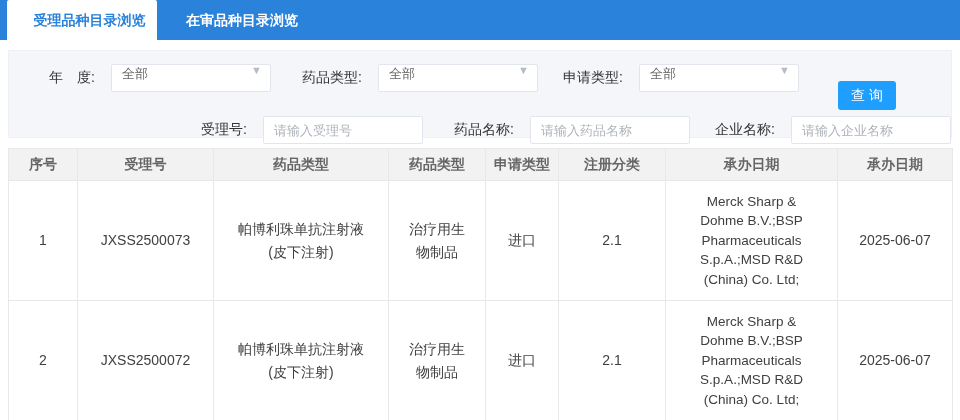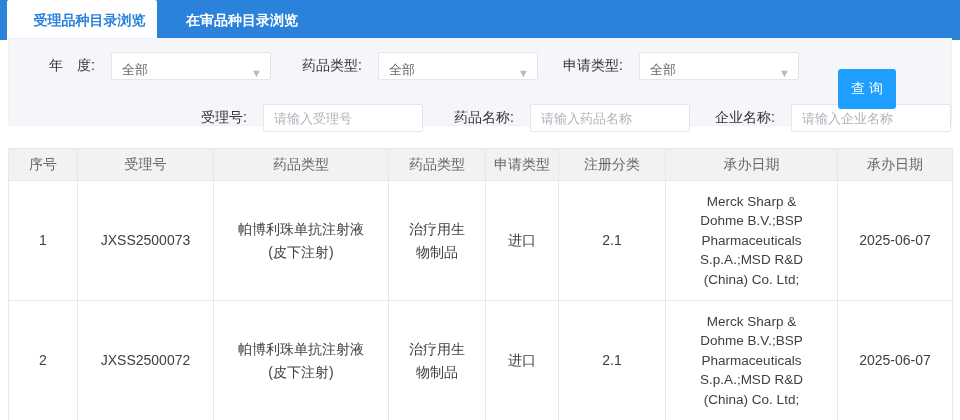--- a/index.html
+++ b/index.html
@@ -9,49 +9,49 @@
   
   .topbar { position:absolute; left:0; top:0; width:960px; height:40px;
             background:#2a82da; display:flex; align-items:stretch; }
   .tab { height:40px; line-height:40px; text-align:center; font-size:14px;
          font-weight:bold; cursor:pointer; }
   .tab-active { margin-left:7px; width:150px; background:#ffffff; color:#2a82da;
                 border-radius:2px 2px 0 0;padding-left:15px; }
   .tab-inactive { width:170px; color:#ffffff; font-weight:bold; }
 
   
-  .filter-panel { position:absolute; left:8px; top:38px; width:944px; height:88px;
+  .filter-panel { position:absolute; left:8px; top:50px; width:944px; height:88px;
                   background:#f4f6f9; border:1px solid #eef0f4; border-radius:0; }
   .filter-row { display:flex; align-items:center; margin-left:18px; }
   .filter-row.r1 { margin-top:13px; }
   .filter-row.r2 { margin-top:24px;justify-content:flex-end; }
   .fgroup { display:flex; align-items:center; }
   .flabel { width:68px; text-align:right; margin-right:16px; font-size:14px;
             color:#333; white-space:pre; }
   .fctrl { width:160px; height:28px; background:#fff; border:1px solid #e2e6ec;
            border-radius:2px; }
-  .fselect { display:flex; align-items:flex-end; justify-content:space-between;
+  .fselect { display:flex; align-items:flex-start; justify-content:space-between;
              padding:0 8px 0 10px; font-size:13px; color:#666; cursor:pointer; }
   .chev { color:#b6bcc4; font-size:11px; line-height:1; }
   input.fctrl { padding:12px 10px; font-size:13px; color:#333;
                 font-family:"Liberation Sans","DejaVu Sans",sans-serif; outline:none; }
   input.fctrl::placeholder { color:#aeb3ba; }
   .gap2 { width:23px; } .gap3 { width:17px; }
-  .search-btn { position:absolute; right:55px; top:30px; width:58px; height:40px;
+  .search-btn { position:absolute; right:55px; top:30px; width:58px; height:29px;
                 background:#1e9fff; color:#fff; font-size:14px; border:none;
                 border-radius:3px; cursor:pointer; letter-spacing:4px;
                 padding-left:4px;
                 font-family:"Liberation Sans","DejaVu Sans",sans-serif; }
 
   
   .tbl-wrap { position:absolute; left:8px; top:148px; width:944px; }
   table { width:944px; border-collapse:collapse; table-layout:fixed; }
   th, td { border:1px solid #e8e8e8; text-align:center; vertical-align:middle;
            font-size:14px; }
-  th { background:#f2f2f2; height:32px; color:#666; font-weight:normal; }
+  th { background:#f2f2f2; height:32px; color:#666; font-weight:bold; }
   td { color:#404040; height:120px; line-height:1.6; }
   td.prewrap { white-space:pre-line; }
   td.company { padding:0 25px; line-height:1.45; font-size:13.5px; }
 </style>
 </head>
 <body>
 
 <div class="topbar">
   <div class="tab tab-active">受理品种目录浏览</div>
   <div class="tab tab-inactive">在审品种目录浏览</div>

